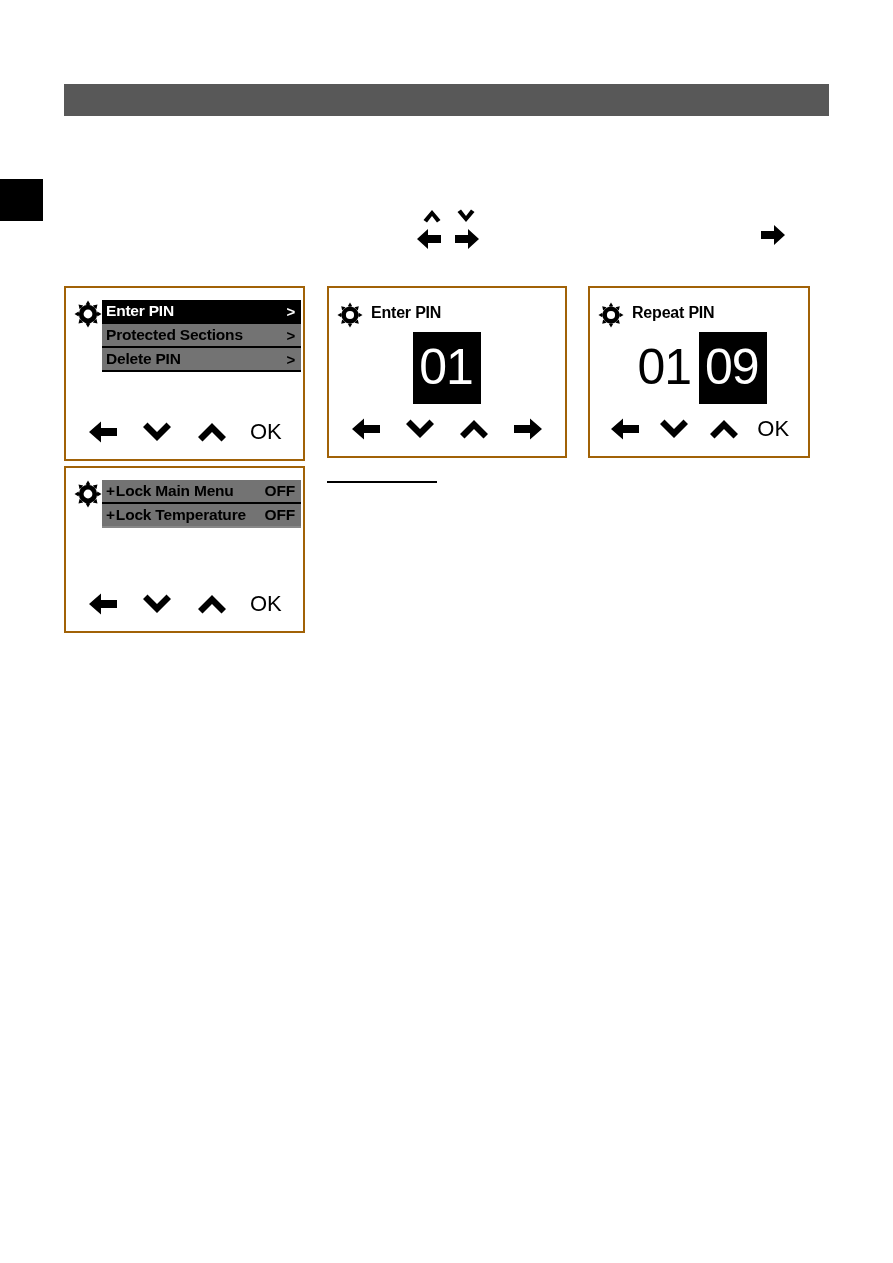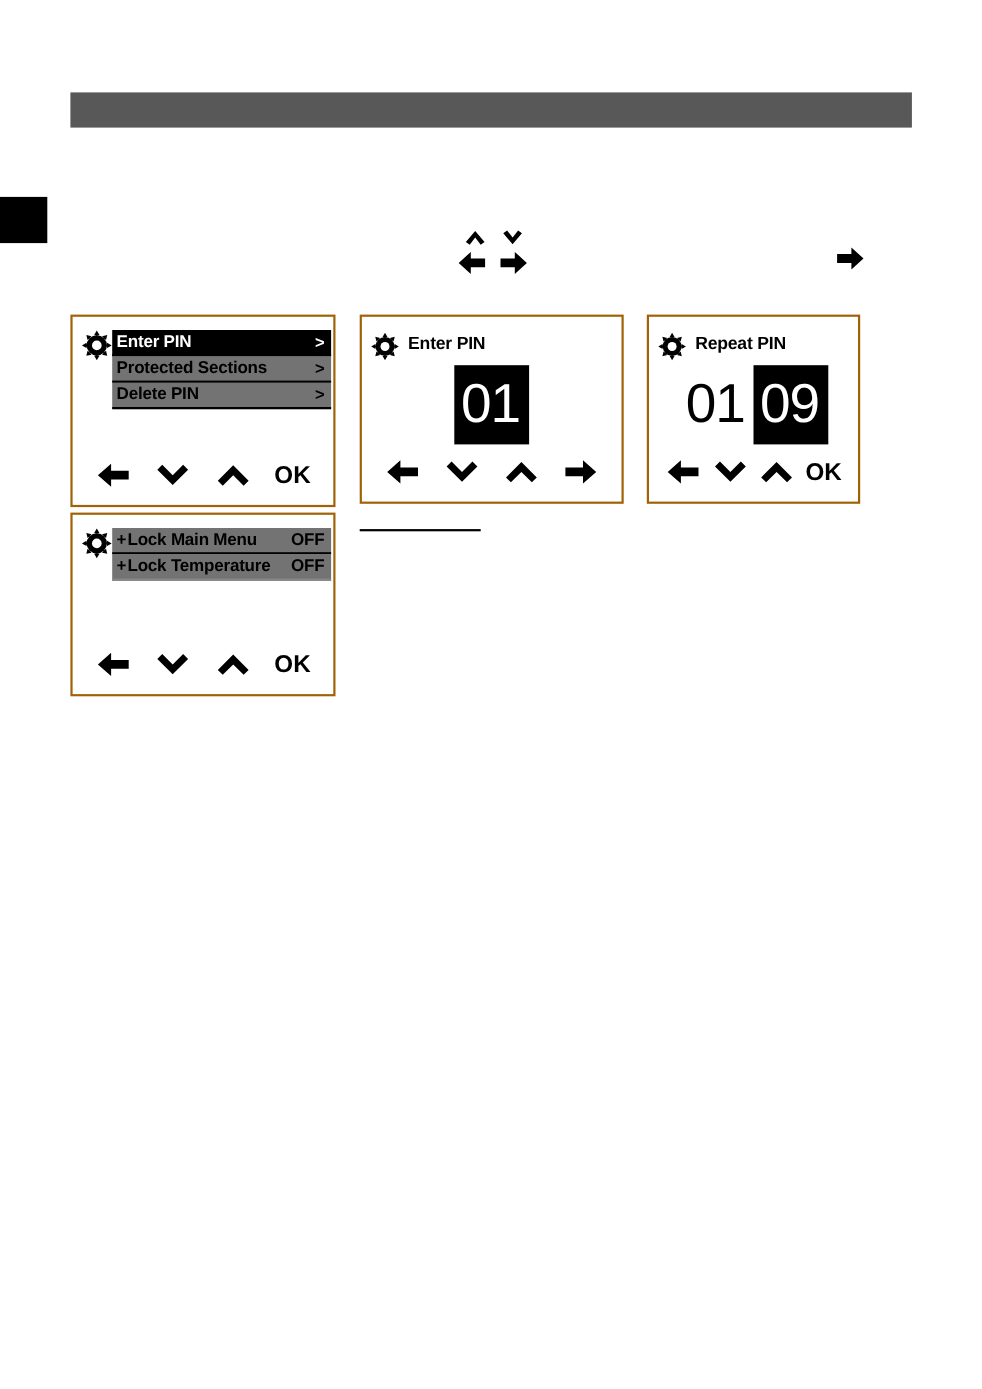--- a/index.html
+++ b/index.html
@@ -69,21 +69,21 @@
   
   .lcd {
     position: absolute;
     background: #ffffff;
     border: 2px solid #a16207;
     box-sizing: border-box;
     overflow: hidden;
   }
   #panel-pin-menu      { left: 64px;  top: 286px; width: 241px; height: 175px; }
   #panel-enter-pin     { left: 327px; top: 286px; width: 240px; height: 172px; }
-  #panel-repeat-pin    { left: 588px; top: 286px; width: 194px; height: 172px; }
+  #panel-repeat-pin    { left: 588px; top: 286px; width: 222px; height: 172px; }
   #panel-lock-settings { left: 64px;  top: 466px; width: 241px; height: 167px; }
 
   .lcd-body {
     position: absolute;
     left: 0; right: 0; top: 0;
     bottom: 52px;
   }
 
   
   .gear-slot {
@@ -194,21 +194,21 @@
   }
   .softkey {
     display: flex;
     align-items: center;
     justify-content: center;
     width: 44px;
     height: 30px;
   }
   .softkey.ok {
     font-size: 22px;
-    font-weight: 700;
+    font-weight: 400;
     color: #000000;
     letter-spacing: 0px;
   }
 </style>
 </head>
 <body>
 
 <div class="header-bar"></div>
 <div class="edge-tab"></div>
 <div class="rule-under-panel2"></div>

